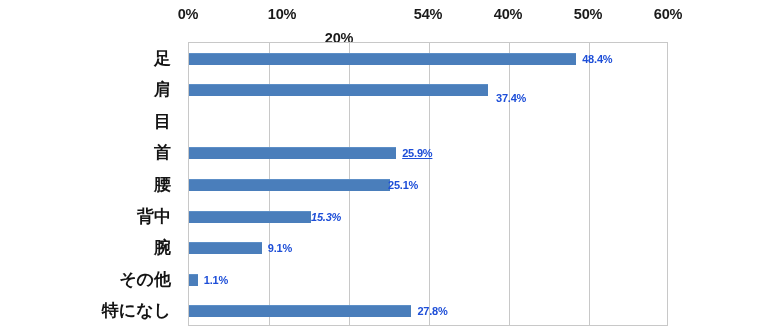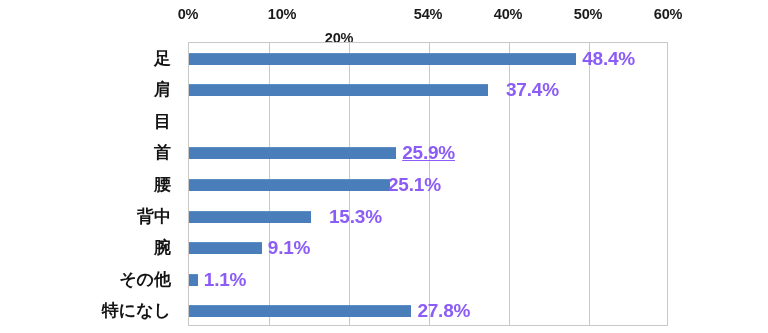--- a/index.html
+++ b/index.html
@@ -102,23 +102,23 @@
     left: 0;
     top: 0;
     height: 11px;
     background: #4a7ebb;
     border-top: 1px solid #5d8fc7;
   }
   .bar-value-label {
     position: absolute;
     top: 50%;
     transform: translateY(-50%);
-    font-size: 19px;
+    font-size: 11px;
     font-weight: bold;
-    color: #8b5cf6;
+    color: #1d4ed8;
     white-space: nowrap;
     letter-spacing: -0.2px;
   }
 </style>
 </head>
 <body>
 
 <div id="chart-root">
 
   <div class="x-axis-labels">
@@ -151,33 +151,33 @@
         <div class="gridline" style="left: 320px;"></div>
         <div class="gridline" style="left: 400px;"></div>
       </div>
     <div class="bars-layer">
         <div class="bar-row" style="top: 0px; height: 31.5556px;">
           <div class="bar" style="width: 387.2px; top: 9.77778px; background: rgb(74, 126, 187);"></div>
           <div class="bar-value-label" style="left: 393.2px;">48.4%</div>
         </div>
         <div class="bar-row" style="top: 31.5556px; height: 31.5556px;">
           <div class="bar" style="width: 299.2px; top: 9.77778px; background: rgb(74, 126, 187);"></div>
-          <div class="bar-value-label" style="left: 317px;">37.4%</div>
+          <div class="bar-value-label" style="left: 307px; margin-top: 8px;">37.4%</div>
         </div>
         <div class="bar-row" style="top: 94.6667px; height: 31.5556px;">
           <div class="bar" style="width: 207.2px; top: 9.77778px; background: rgb(74, 126, 187);"></div>
           <div class="bar-value-label" style="left: 213.2px; text-decoration: underline;">25.9%</div>
         </div>
         <div class="bar-row" style="top: 126.222px; height: 31.5556px;">
           <div class="bar" style="width: 200.8px; top: 9.77778px; background: rgb(74, 126, 187);"></div>
           <div class="bar-value-label" style="left: 199px;">25.1%</div>
         </div>
         <div class="bar-row" style="top: 157.778px; height: 31.5556px;">
           <div class="bar" style="width: 122.4px; top: 9.77778px; background: rgb(74, 126, 187);"></div>
-          <div class="bar-value-label" style="left: 140px;">15.3%</div>
+          <div class="bar-value-label" style="left: 122px; font-style: italic;">15.3%</div>
         </div>
         <div class="bar-row" style="top: 189.333px; height: 31.5556px;">
           <div class="bar" style="width: 72.8px; top: 9.77778px; background: rgb(74, 126, 187);"></div>
           <div class="bar-value-label" style="left: 78.8px;">9.1%</div>
         </div>
         <div class="bar-row" style="top: 220.889px; height: 31.5556px;">
           <div class="bar" style="width: 8.8px; top: 9.77778px; background: rgb(74, 126, 187);"></div>
           <div class="bar-value-label" style="left: 14.8px;">1.1%</div>
         </div>
         <div class="bar-row" style="top: 252.444px; height: 31.5556px;">

